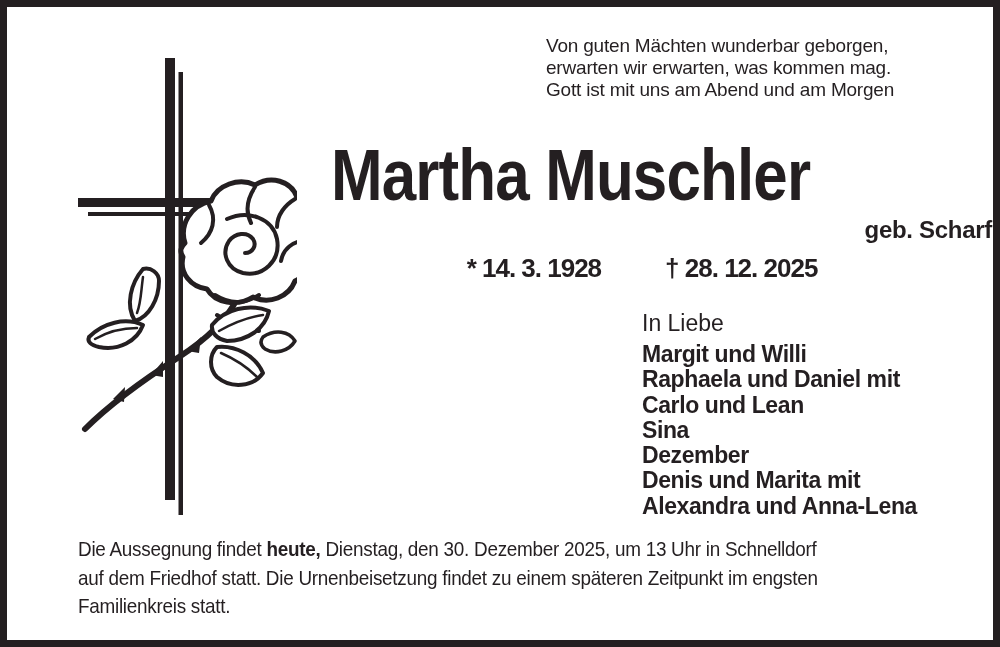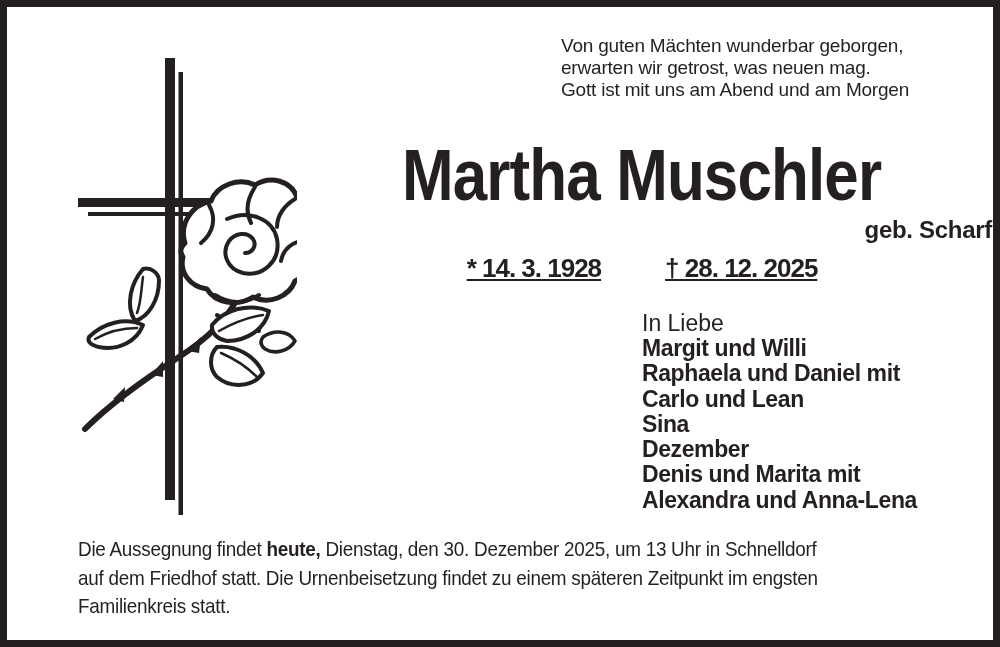--- a/index.html
+++ b/index.html
@@ -8,53 +8,52 @@
     width:1000px;height:647px;
     box-sizing:border-box;
     border:7px solid #241f21;
     background:#ffffff;
     color:#241f21;
     font-family:"Liberation Sans", sans-serif;
     overflow:hidden;
   }
   
   .poem{
-    position:absolute;left:554px;top:28px;
+    position:absolute;left:539px;top:28px;
     font-size:19px;line-height:22px;letter-spacing:-0.2px;
     white-space:nowrap;
   }
   
   .title-wrap{
     position:absolute;left:285px;top:132px;width:700px;
-    text-align:center;
+    text-align:left;
   }
   .title{
     display:inline-block;
     font-size:72px;font-weight:bold;line-height:1;
     letter-spacing:-1px;white-space:nowrap;
     transform:scaleX(0.86);transform-origin:50% 0;
   }
   .maiden{
     position:absolute;left:285px;top:209px;width:700px;
     text-align:right;
     font-size:24px;font-weight:bold;letter-spacing:-0.3px;
   }
   .dates{
     position:absolute;left:285px;top:246px;width:700px;
     display:flex;justify-content:center;gap:64px;
     font-size:26px;font-weight:bold;letter-spacing:-1px;
     white-space:nowrap;
-    text-decoration:underline;
   }
   
   .mourners{
     position:absolute;left:635px;top:304px;
     font-size:23px;line-height:25px;white-space:nowrap;
   }
-  .mourners .intro{font-weight:normal;margin-bottom:0;}
+  .mourners .intro{font-weight:normal;margin-bottom:6px;}
   .mourners .name{font-weight:bold;letter-spacing:-0.4px;line-height:25.3px;}
   
   .notice{
     position:absolute;left:71px;top:528px;
     font-size:21px;line-height:28.5px;letter-spacing:-0.3px;
     white-space:nowrap;
     transform:scaleX(0.9);transform-origin:0 0;
   }
   .notice b{font-weight:bold;}
   
@@ -100,21 +99,21 @@
       <path class="ink" stroke-width="4" d="M 188 140 C 180 152, 178 164, 184 176"></path>
       <path class="ink" stroke-width="4" d="M 228 152 C 218 158, 210 168, 210 180"></path>
       <path class="ink" stroke-width="4" d="M 238 194 C 226 194, 216 202, 214 214"></path>
       <path class="ink" stroke-width="4" d="M 160 172 C 182 162, 206 172, 210 192 C 214 214, 196 230, 176 226 C 160 222, 154 206, 162 194 C 168 186, 180 184, 186 192 C 190 198, 186 206, 178 206"></path>
       <path class="ink" stroke-width="4" d="M 148 248 Q 170 262 192 248"></path>
     </g>
   </svg>
 
   <div class="poem">
     <div>Von guten Mächten wunderbar geborgen,</div>
-    <div>erwarten wir getrost, was neuen mag.</div>
+    <div>erwarten wir erwarten, was kommen mag.</div>
     <div>Gott ist mit uns am Abend und am Morgen</div>
   </div>
 
   <div class="title-wrap">
     <span class="title">Martha Muschler</span>
   </div>
   <div class="maiden">geb. Scharf</div>
 
   <div class="dates">
     <span>* 14. 3. 1928</span>

